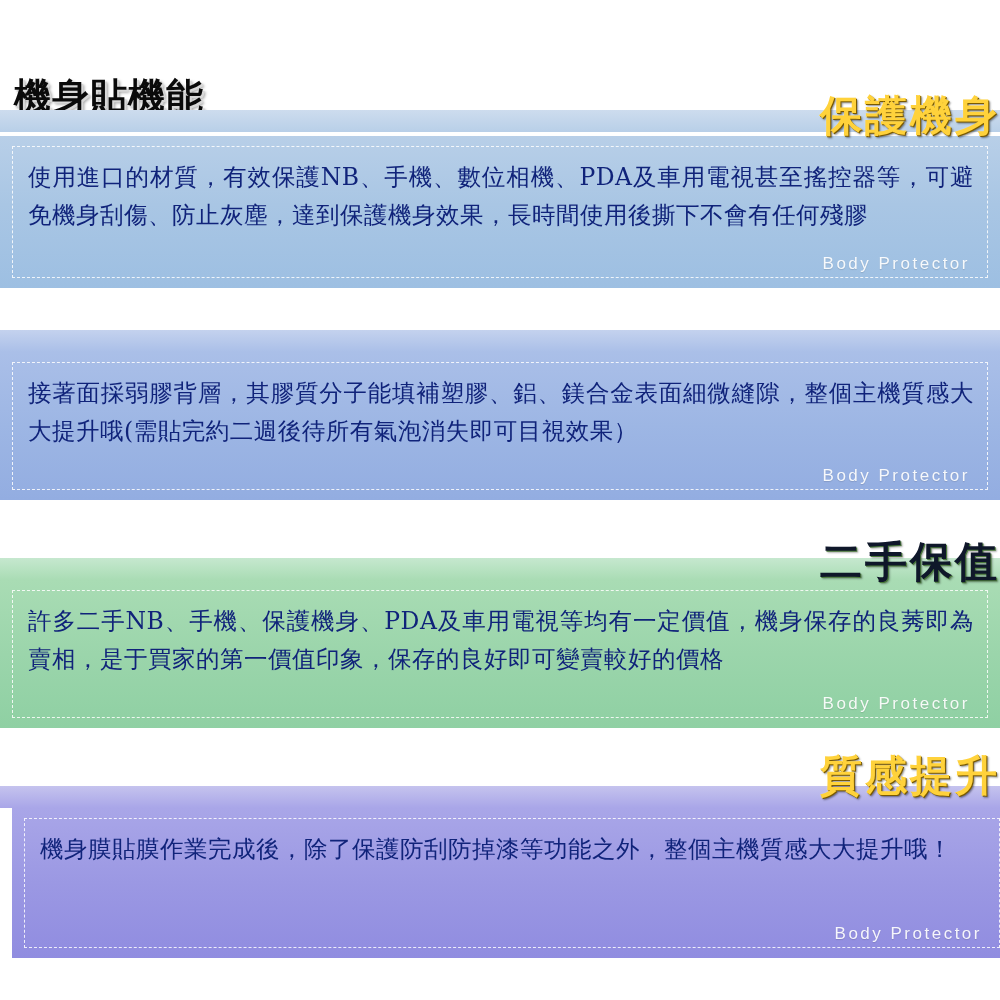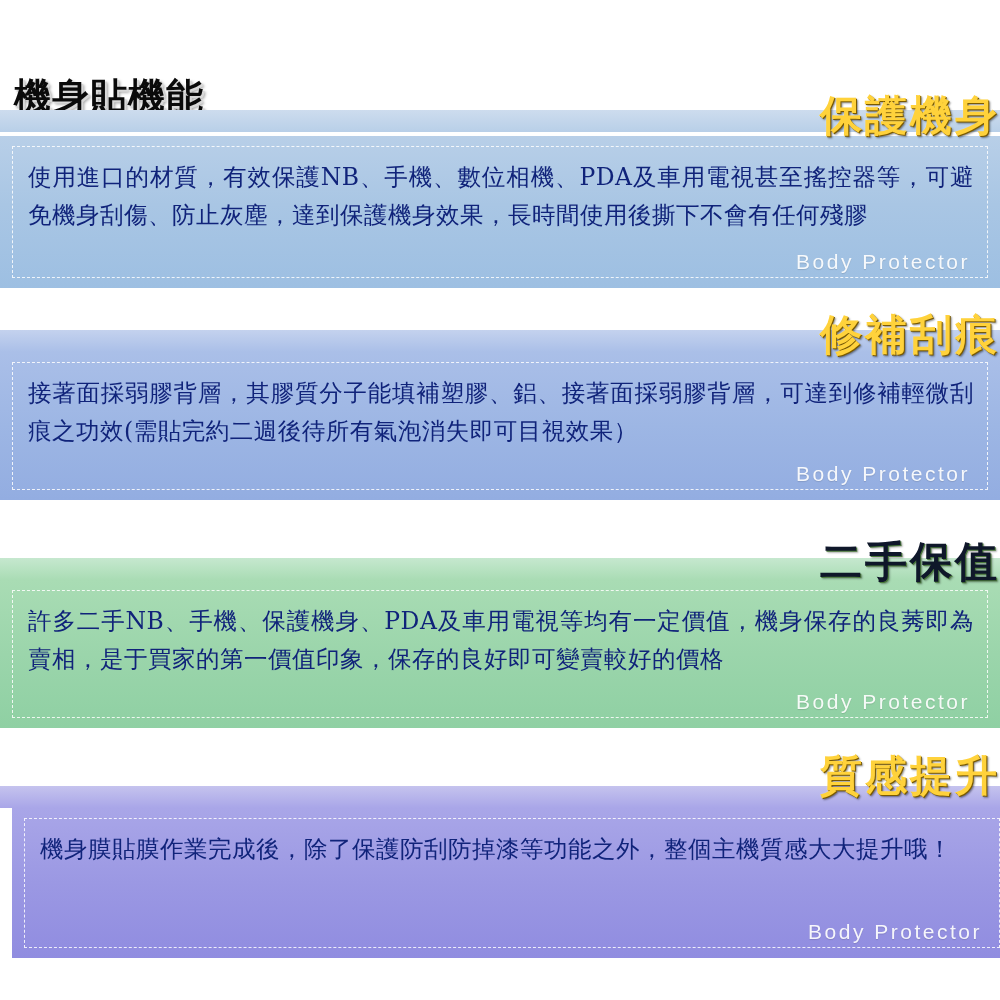--- a/index.html
+++ b/index.html
@@ -86,21 +86,21 @@
     color: #10237a;
     letter-spacing: 0.5px;
     text-align: justify;
   }
 
   .watermark {
     position: absolute;
     right: 30px;
     bottom: 14px;
     font-family: "Liberation Sans", sans-serif;
-    font-size: 21px;
+    font-size: 17px;
     letter-spacing: 2.5px;
     color: rgba(255,255,255,0.92);
     text-shadow: 0 1px 1px rgba(0,0,0,0.12);
     white-space: nowrap;
   }
 
   
   #sec1-panel {
     top: 136px;
     height: 152px;
@@ -161,24 +161,23 @@
 
   <div class="stripe" id="stripe1"></div>
   <div class="section-heading" id="sec1-heading">保護機身</div>
   <div class="panel" id="sec1-panel">
     <div class="panel-inner"></div>
     <div class="panel-text">使用進口的材質，有效保護NB、手機、數位相機、PDA及車用電視甚至搖控器等，可避免機身刮傷、防止灰塵，達到保護機身效果，長時間使用後撕下不會有任何殘膠</div>
     <div class="watermark">Body Protector</div>
   </div>
 
   <div class="stripe" id="stripe2"></div>
-  <div class="section-heading" id="sec2-heading">修補刮痕</div>
   <div class="panel" id="sec2-panel">
     <div class="panel-inner"></div>
-    <div class="panel-text">接著面採弱膠背層，其膠質分子能填補塑膠、鋁、接著面採弱膠背層，可達到修補輕微刮痕之功效(需貼完約二週後待所有氣泡消失即可目視效果）</div>
+    <div class="panel-text">接著面採弱膠背層，其膠質分子能填補塑膠、鋁、鎂合金表面細微縫隙，整個主機質感大大提升哦(需貼完約二週後待所有氣泡消失即可目視效果）</div>
     <div class="watermark">Body Protector</div>
   </div>
 
   <div class="stripe" id="stripe3"></div>
   <div class="section-heading heading-green" id="sec3-heading">二手保值</div>
   <div class="panel" id="sec3-panel">
     <div class="panel-inner"></div>
     <div class="panel-text">許多二手NB、手機、保護機身、PDA及車用電視等均有一定價值，機身保存的良莠即為賣相，是于買家的第一價值印象，保存的良好即可變賣較好的價格</div>
     <div class="watermark">Body Protector</div>
   </div>

